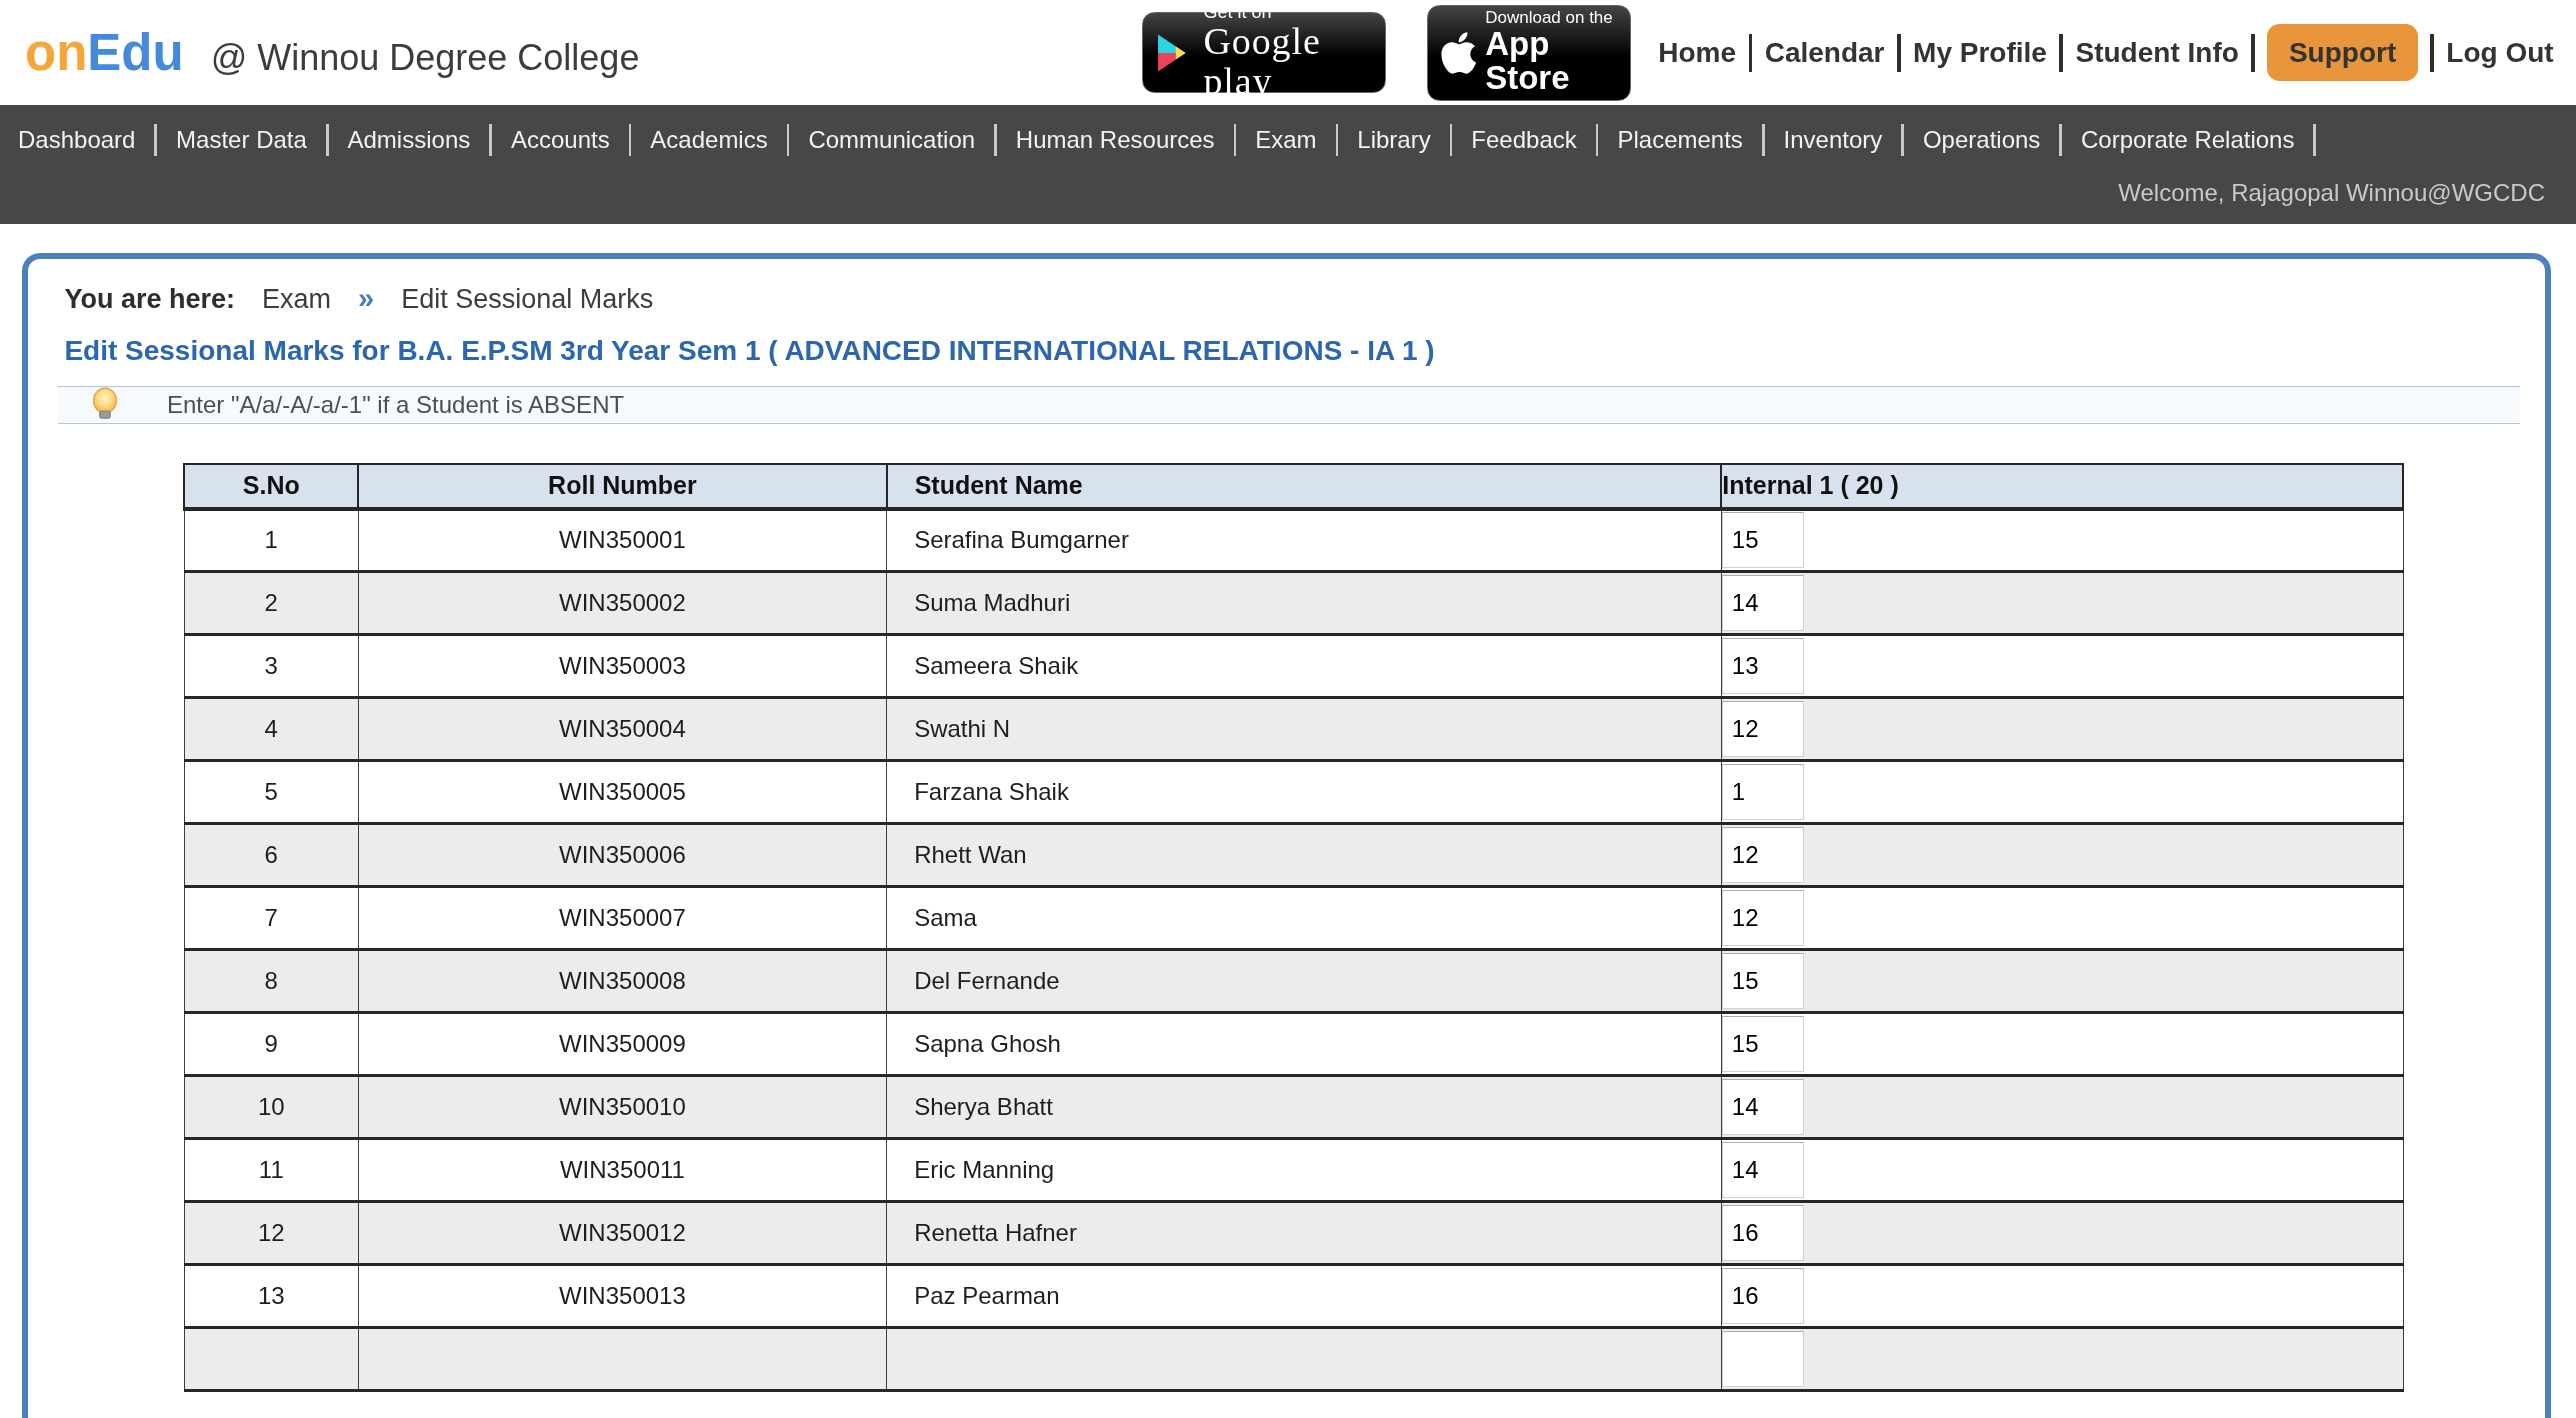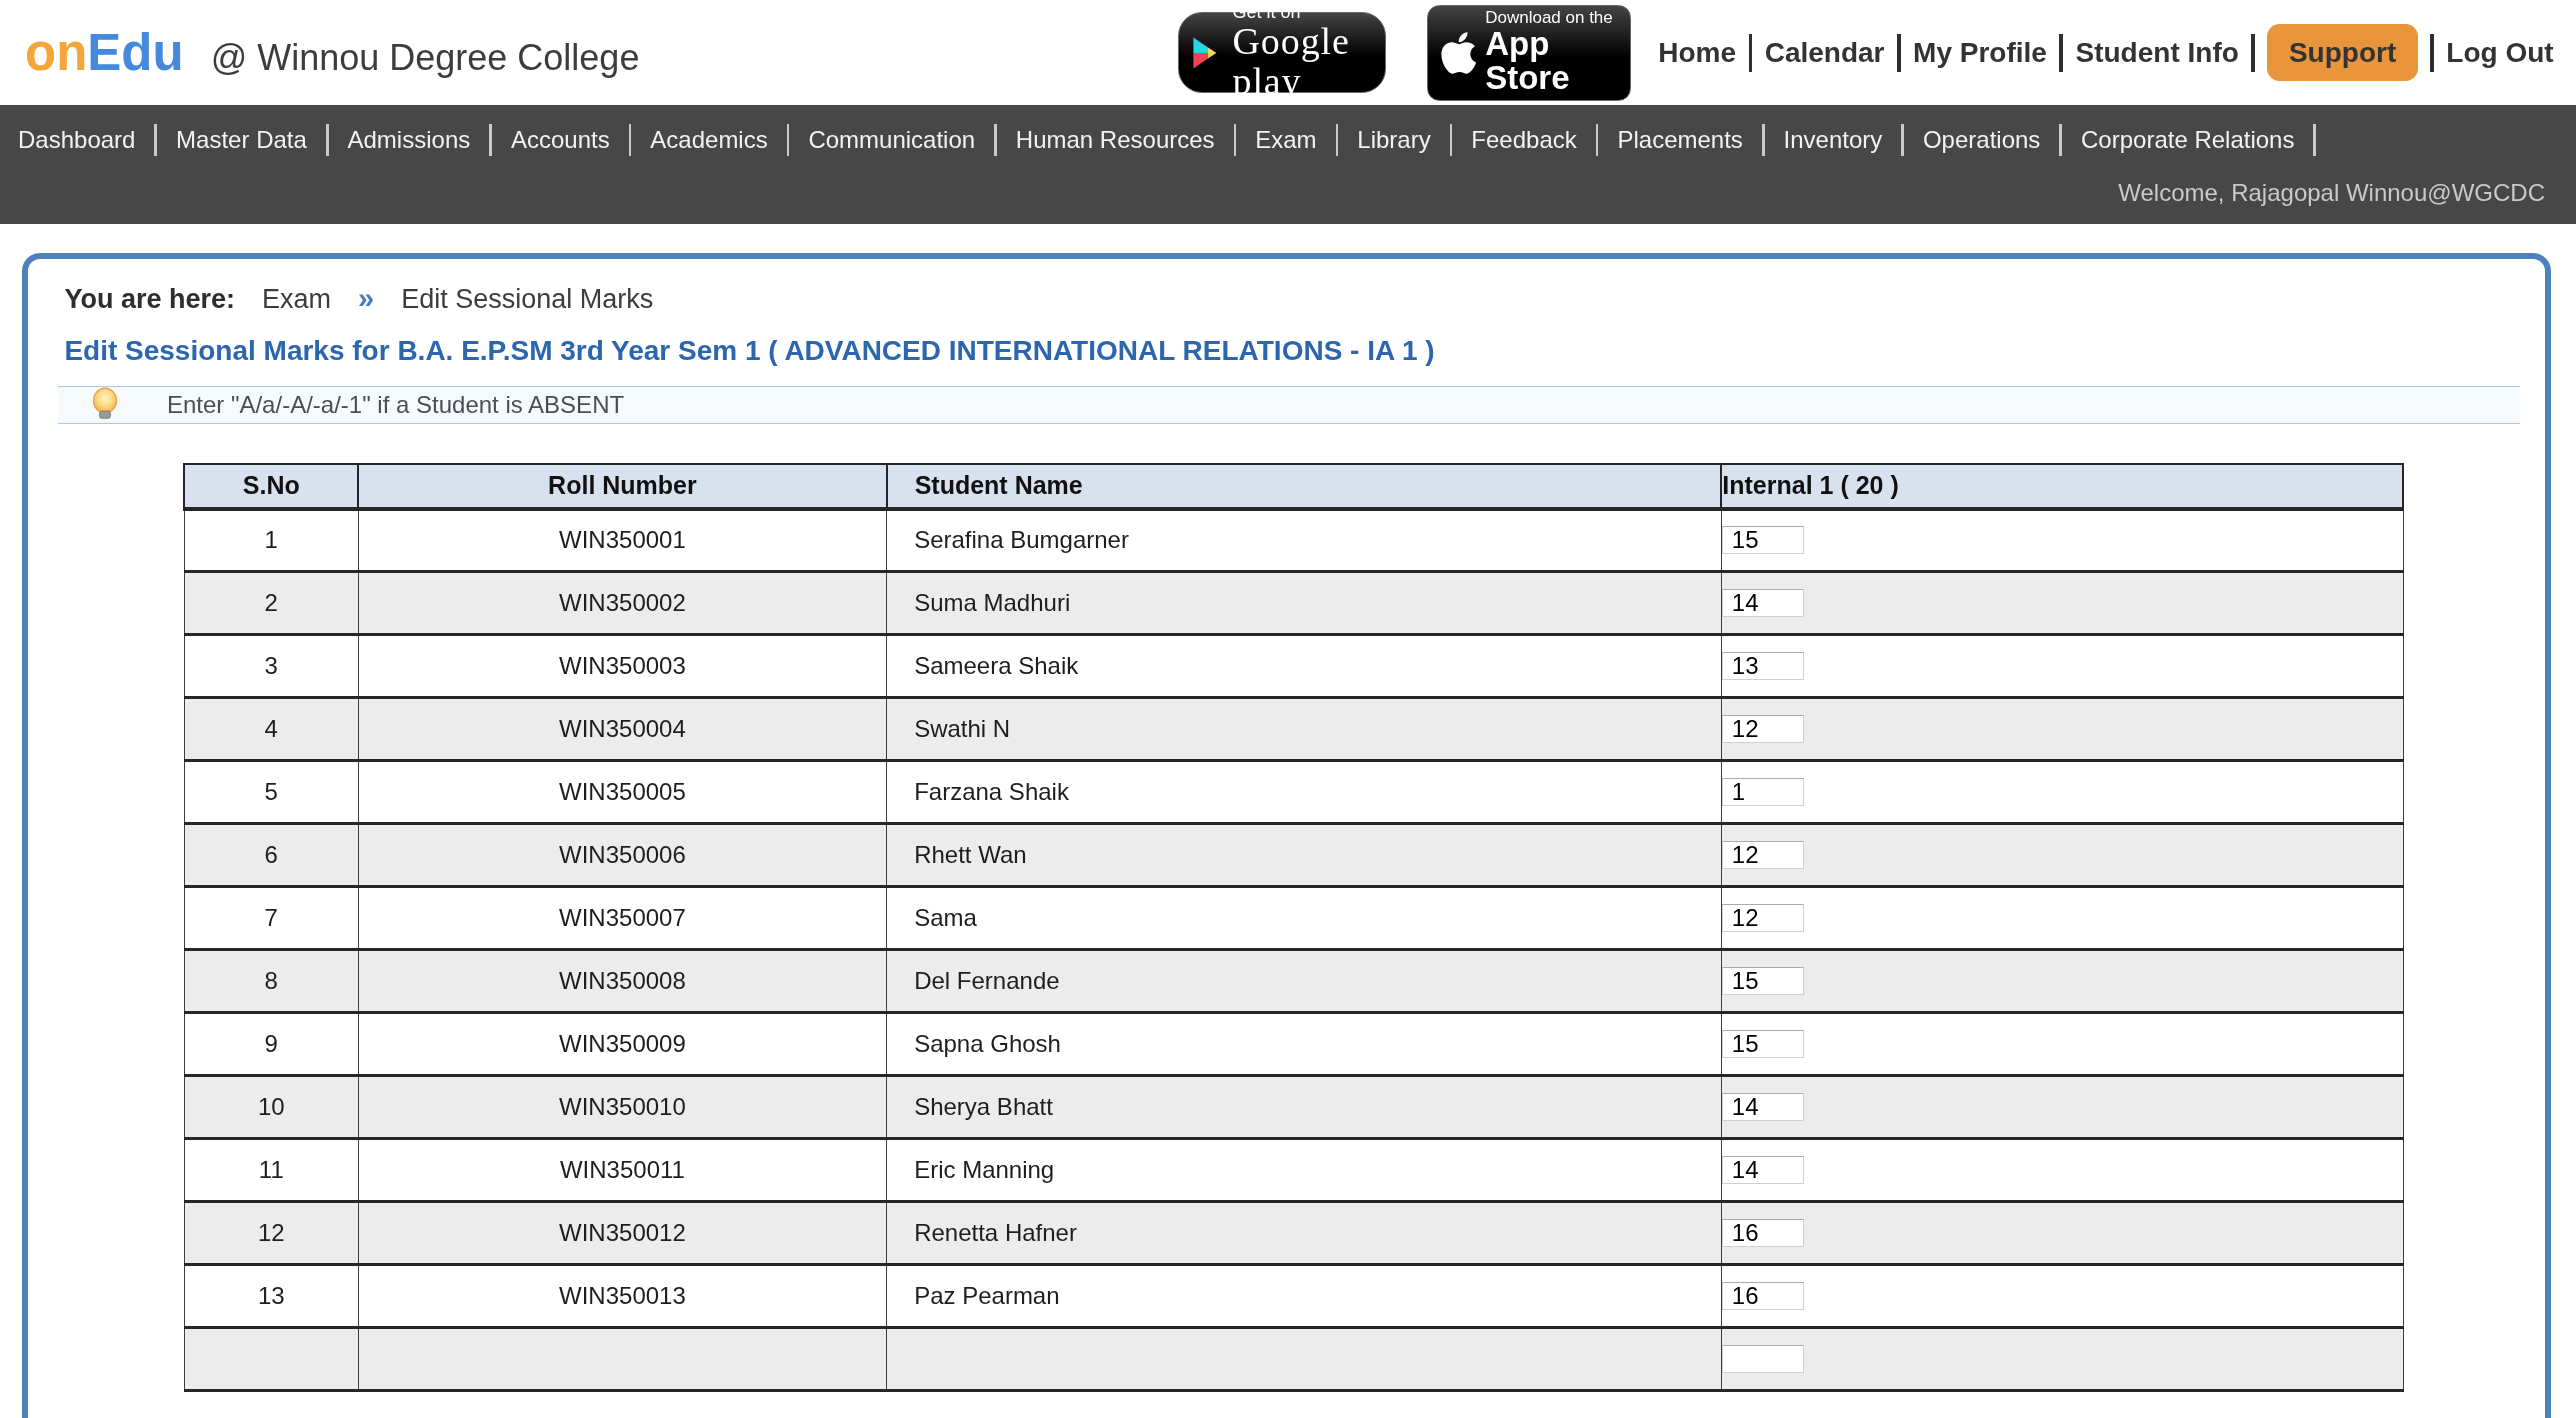--- a/index.html
+++ b/index.html
@@ -10,21 +10,21 @@
   .header { display:flex; align-items:center; height:105px; padding:0 22.4px 0 25px; background:#fff; }
   .brand { display:flex; align-items:baseline; white-space:nowrap; }
   .logo { font-size:51px; font-weight:bold; letter-spacing:0; }
   .logo .on  { color:#F5A63B; }
   .logo .edu { color:#4489DB; }
   .college { font-size:36px; color:#3C3C3C; margin-left:27px; }
   .hspacer { flex:1; }
 
   .store-badge { display:flex; align-items:center; background:linear-gradient(#444 0%,#000 55%);
                  border:1.8px solid #666; border-radius:12.5px; color:#fff; cursor:pointer; }
-  .badge-google { width:208px; height:81px; padding:0 12.5px 0 10.7px; margin-right:41px;border-radius:24px; }
+  .badge-google { width:244px; height:81px; padding:0 12.5px 0 10.7px; margin-right:41px; }
   .badge-apple  { width:204px; height:96px; padding:0 9px 0 12.5px; margin-right:27px; }
   .badge-text { display:flex; flex-direction:column; line-height:1.05; margin-left:9px; }
   .badge-google .l1 { font-size:18px; }
   .badge-google .l2 { font-size:38px; font-family:"Liberation Serif", serif; letter-spacing:0.9px; }
   .badge-apple .l1 { font-size:17px; }
   .badge-apple .l2 { font-size:33px; font-weight:bold; }
 
   .top-nav { display:flex; align-items:center; gap:12.5px; white-space:nowrap; }
   .top-link { font-size:28px; font-weight:bold; color:#333; cursor:pointer; }
   .top-link.support { background:#E8953C; border-radius:12.5px; padding:12.5px 21.5px; }
@@ -57,21 +57,21 @@
   table { border-collapse:collapse; width:2221px; table-layout:fixed; }
   th { background:#D8E2EF; border:2.7px solid #262626; border-bottom-width:4.5px;
        height:45px; font-size:25px; font-weight:bold; color:#111; }
   td { border:1.8px solid #3D3D3D; border-top:3.6px solid #262626; border-bottom:3.6px solid #262626;
        height:63px; font-size:24px; color:#1E1E1E; background:#fff; }
   tr.even td { background:#ECECEC; }
   .c-sno  { width:172px; text-align:center; }
   .c-roll { width:523px; text-align:center; }
   .c-name { width:826px; text-align:left; padding-left:27px; }
   .c-mark { width:675px; text-align:left; }
-  .mark-input { width:82px; height:28px; border:1.8px solid #CFCFCF; border-top-color:#ABABAB;
+  .mark-input { width:82px; height:56px; border:1.8px solid #CFCFCF; border-top-color:#ABABAB;
                 background:#fff; font-size:24px; font-family:"Liberation Sans", sans-serif;
                 color:#000; padding:0 0 0 9px; outline:none; }
 </style>
 </head>
 <body>
 
 <div class="header">
   <div class="brand">
     <div class="logo"><span class="on">on</span><span class="edu">Edu</span></div>
     <div class="college">@ Winnou Degree College</div>

